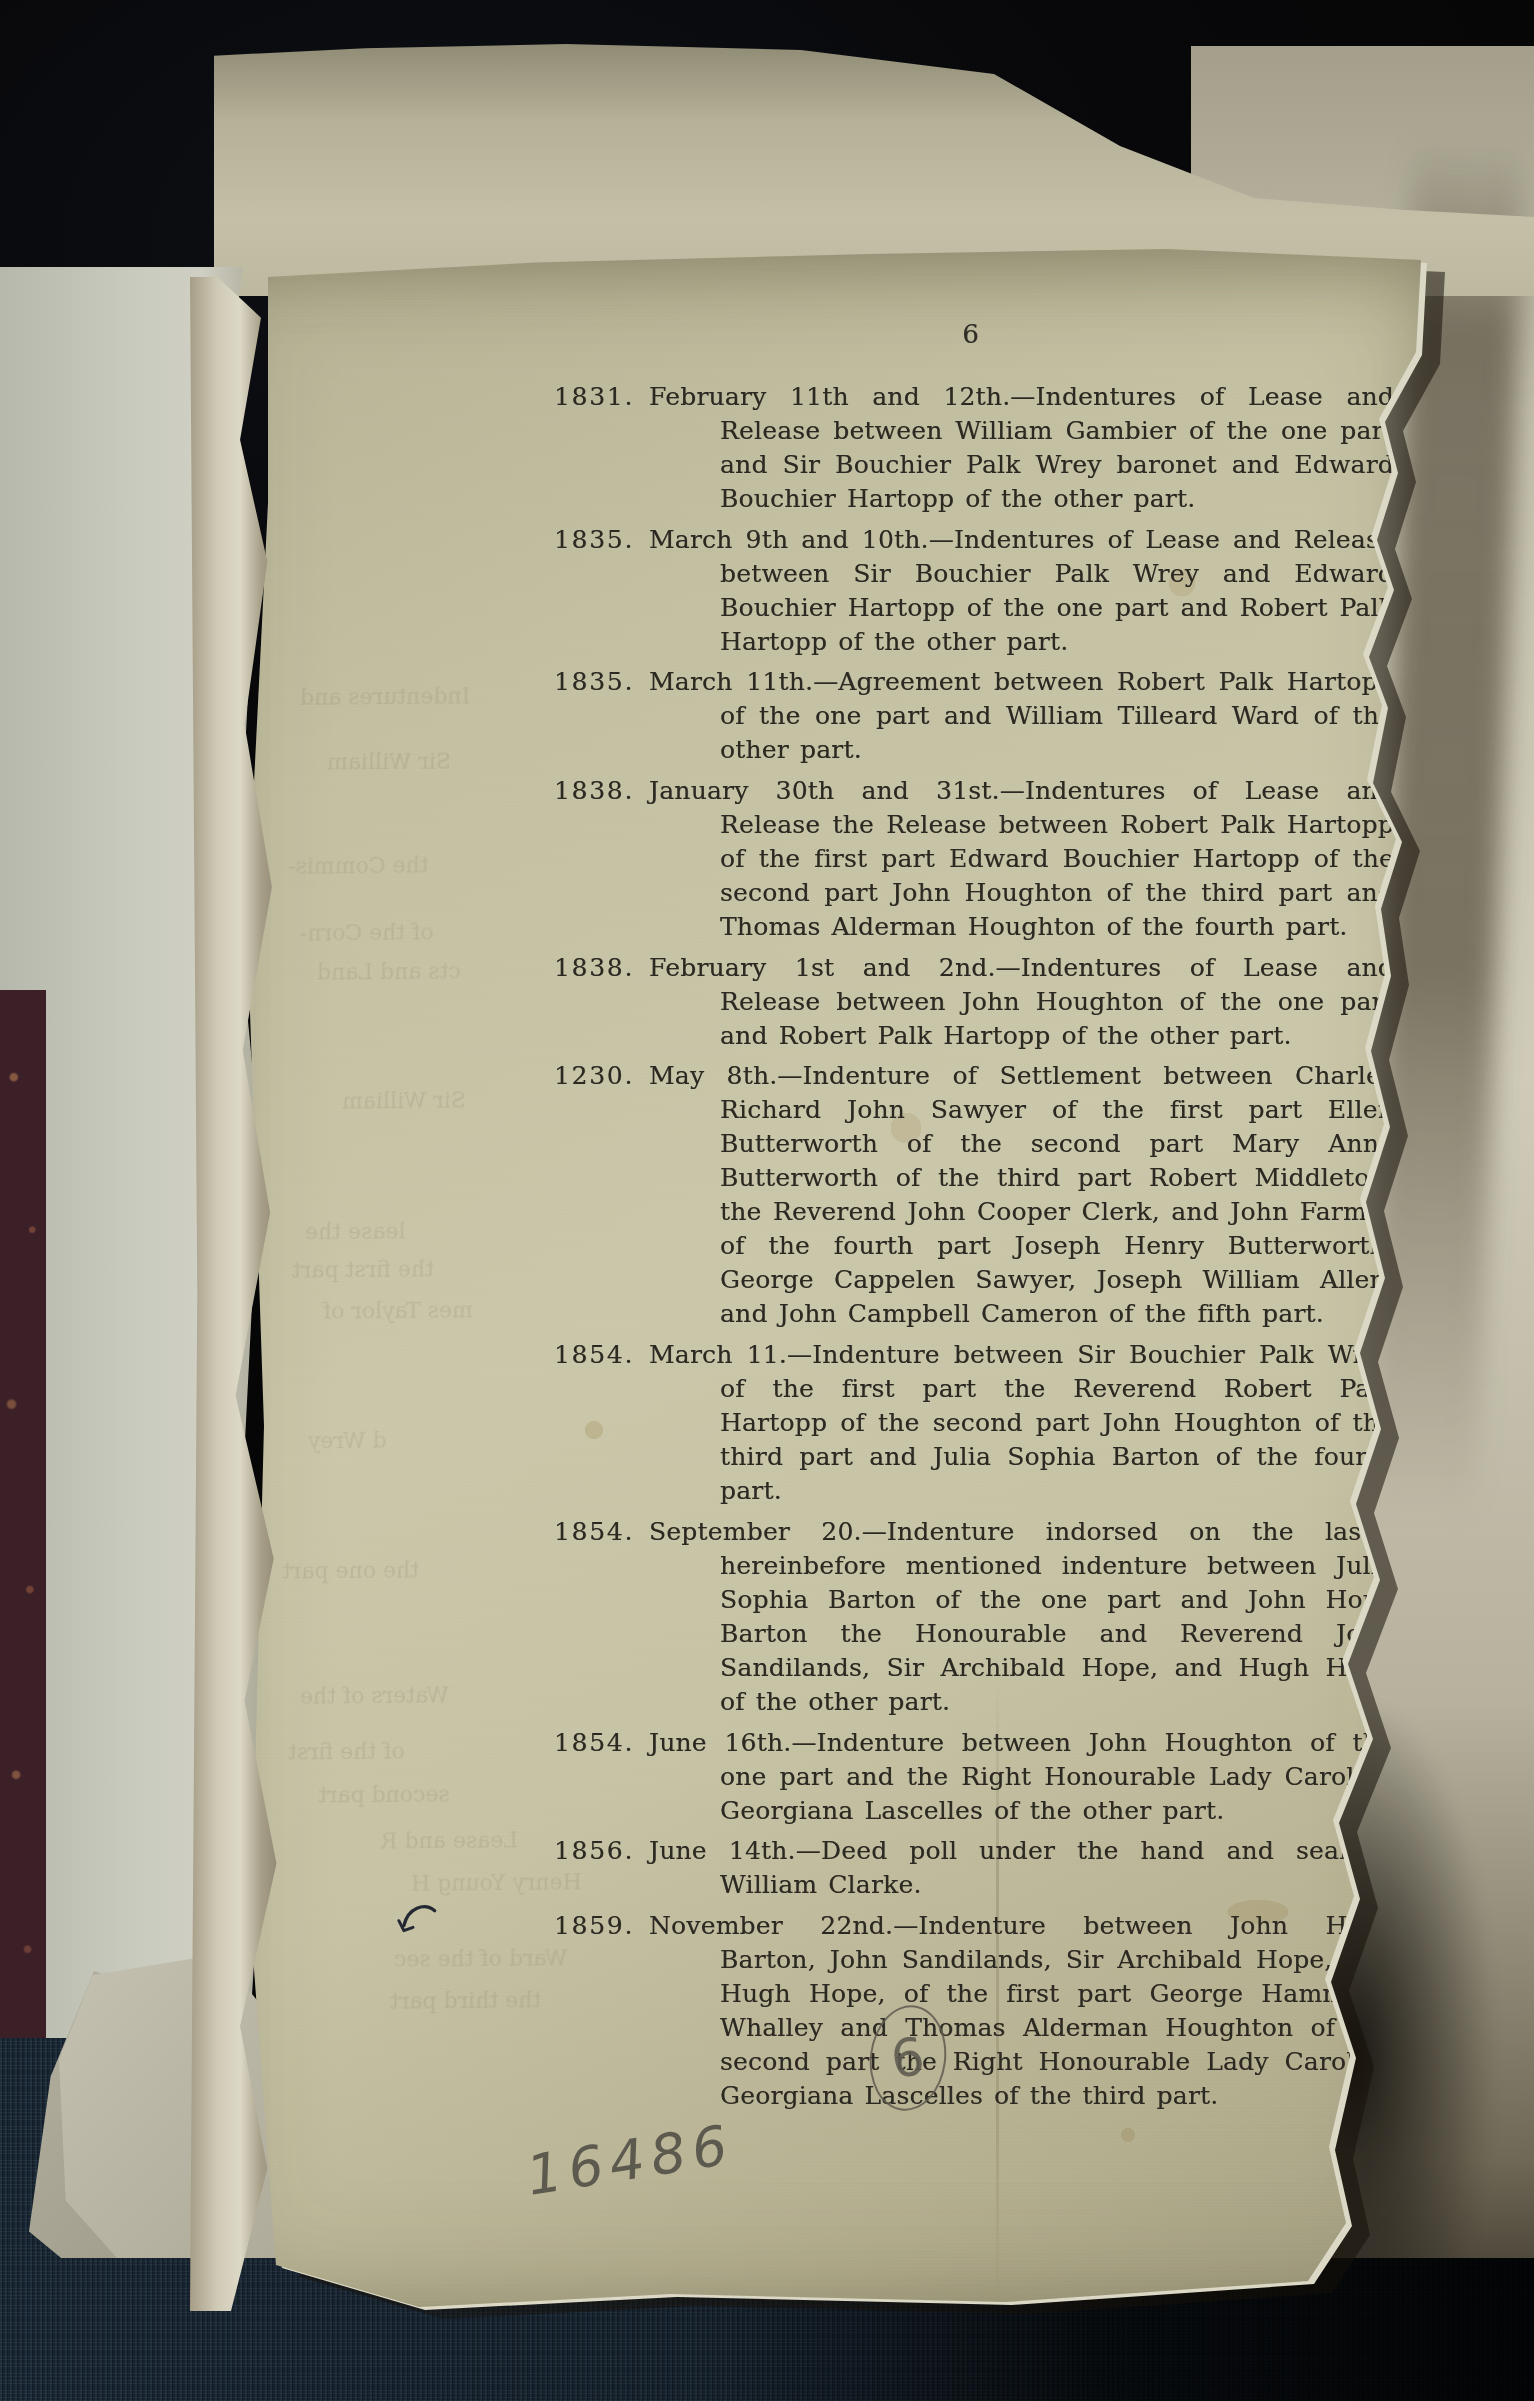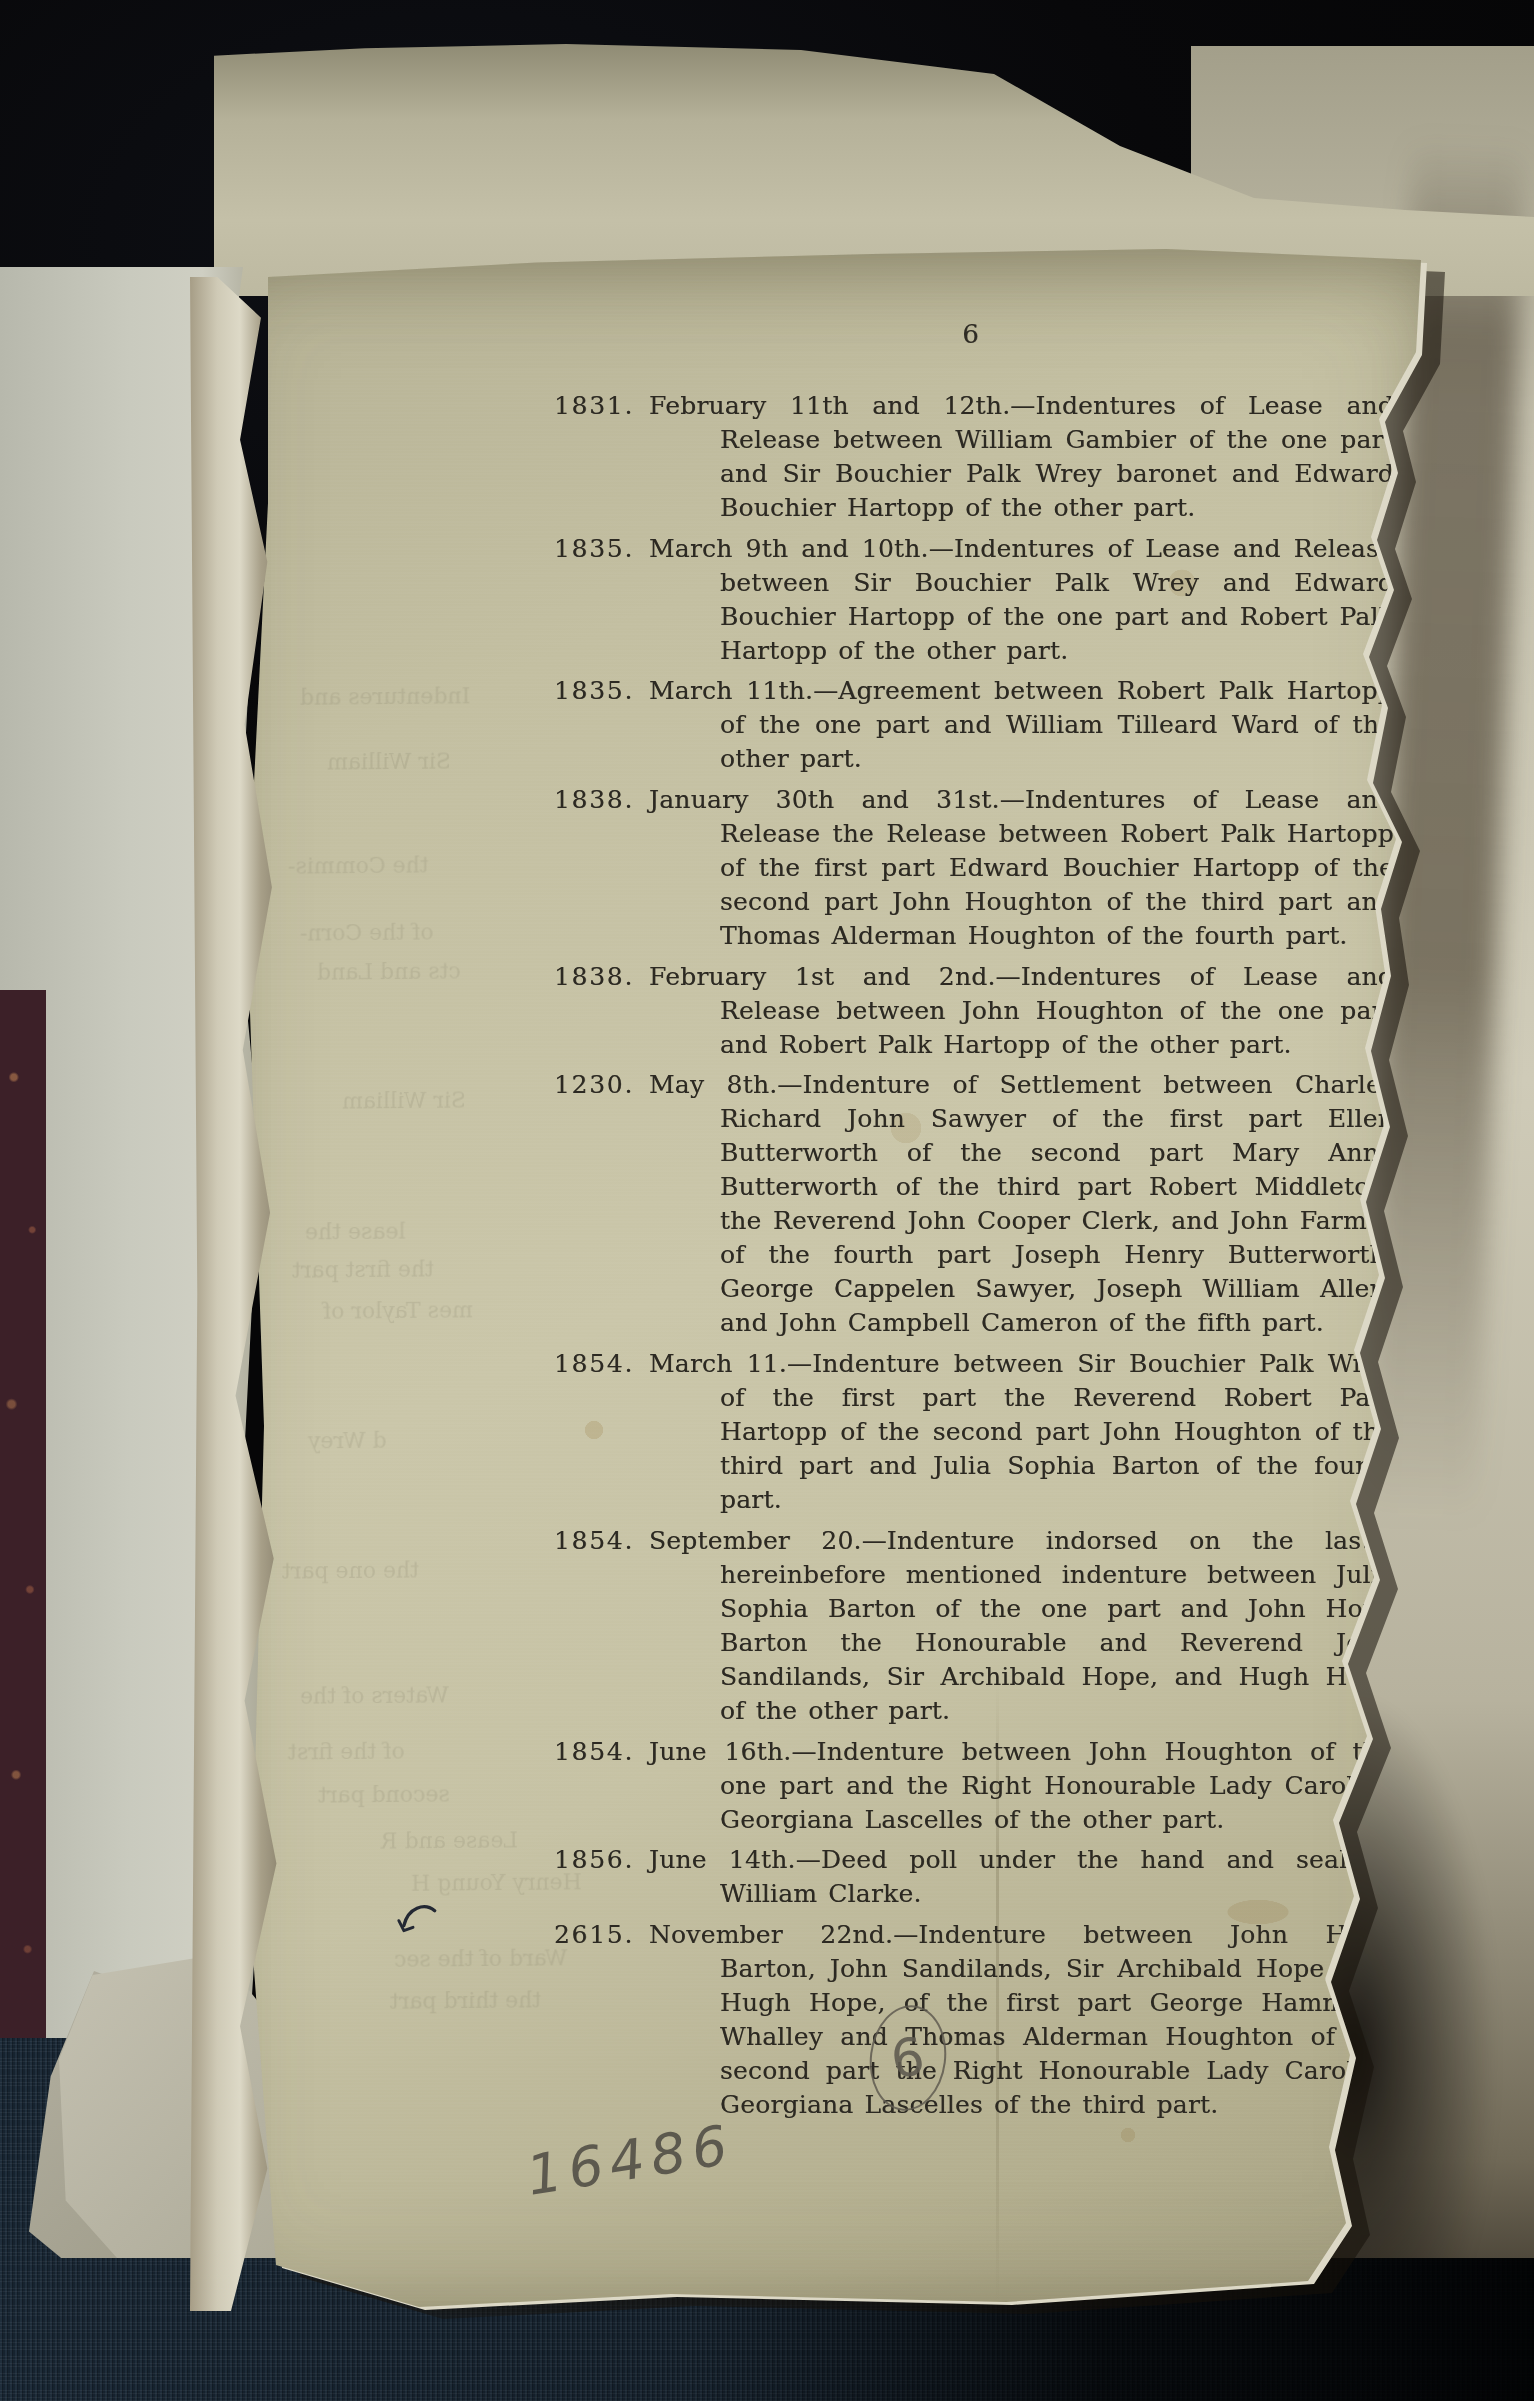--- a/index.html
+++ b/index.html
@@ -84,21 +84,21 @@
 
   
   .fold-strip{position:absolute;left:190px;top:277px;width:91px;height:2034px;
     background:linear-gradient(90deg,#a69d86 0%,#cfcab6 30%,#ddd9c7 55%,#a79f88 78%,#8d8570 100%);
     clip-path:polygon(30% 0,78% 2%,55% 8%,85% 14%,60% 22%,90% 30%,58% 38%,88% 46%,50% 55%,92% 63%,60% 70%,95% 78%,55% 86%,85% 93%,45% 100%,0 100%,8% 50%,0 0);}
 
   
   .page-number{position:absolute;left:745px;top:80px;width:50px;text-align:center;
     font-size:26px;color:#2e2b24;letter-spacing:0.8px;
     text-shadow:0.3px 0.3px 0.5px rgba(44,41,34,.5);}
-  .entries{position:absolute;left:353px;top:150px;width:840px;}
+  .entries{position:absolute;left:353px;top:141px;width:840px;}
   .entry{display:flex;margin-bottom:6.7px;color:#2c2922;
     text-shadow:0.3px 0.3px 0.5px rgba(44,41,34,.5);}
   .entry-year{flex:none;width:95px;font-size:25px;line-height:34px;letter-spacing:1.7px;}
   .entry-text{flex:1;font-size:25px;line-height:34px;text-align:justify;
     padding-left:71px;text-indent:-71px;word-spacing:2.9px;letter-spacing:0.2px;}
 
   
   .bleed{position:absolute;transform:scaleX(-1) rotate(.5deg);color:#6e6a55;opacity:.15;
     filter:blur(0.5px);font-size:22px;white-space:nowrap;}
 
@@ -206,21 +206,21 @@
     <div class="entry-year">1854.</div>
     <div class="entry-text">June 16th.—Indenture between John Houghton of the one part and the Right Honourable Lady Caroline Georgiana Lascelles of the other part.</div>
   </div>
 
   <div class="entry">
     <div class="entry-year">1856.</div>
     <div class="entry-text">June 14th.—Deed poll under the hand and seal of William Clarke.</div>
   </div>
 
   <div class="entry">
-    <div class="entry-year">2615.</div>
+    <div class="entry-year">1859.</div>
     <div class="entry-text">November 22nd.—Indenture between John Hope Barton, John Sandilands, Sir Archibald Hope, and Hugh Hope, of the first part George Hammond Whalley and Thomas Alderman Houghton of the second part the Right Honourable Lady Caroline Georgiana Lascelles of the third part.</div>
   </div>
 </div>
 
     <div class="hw-number">16486</div>
 
     <div class="hw-circle">
       <span>6</span>
     </div>
 

